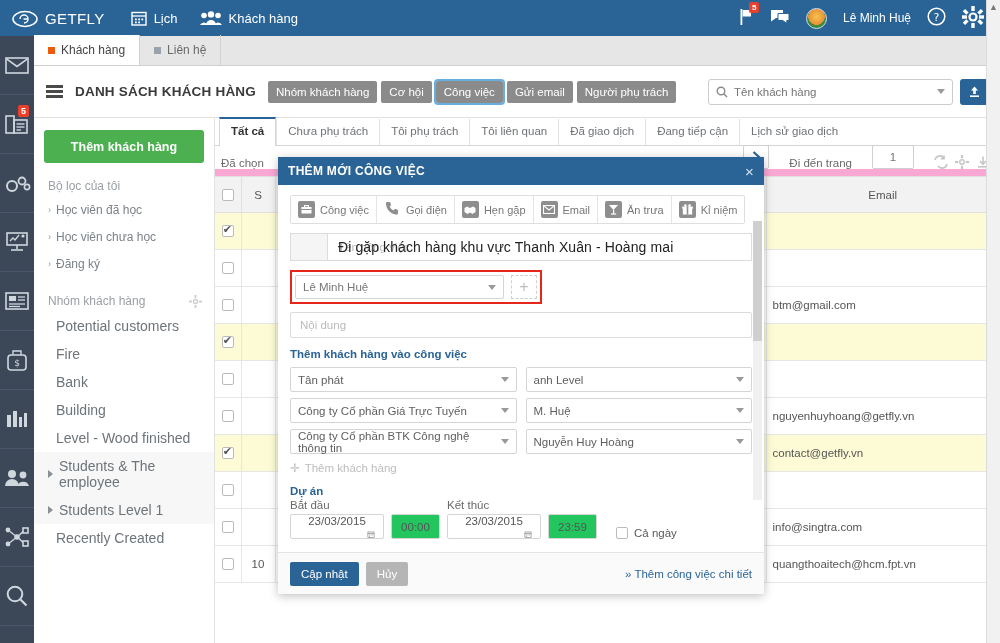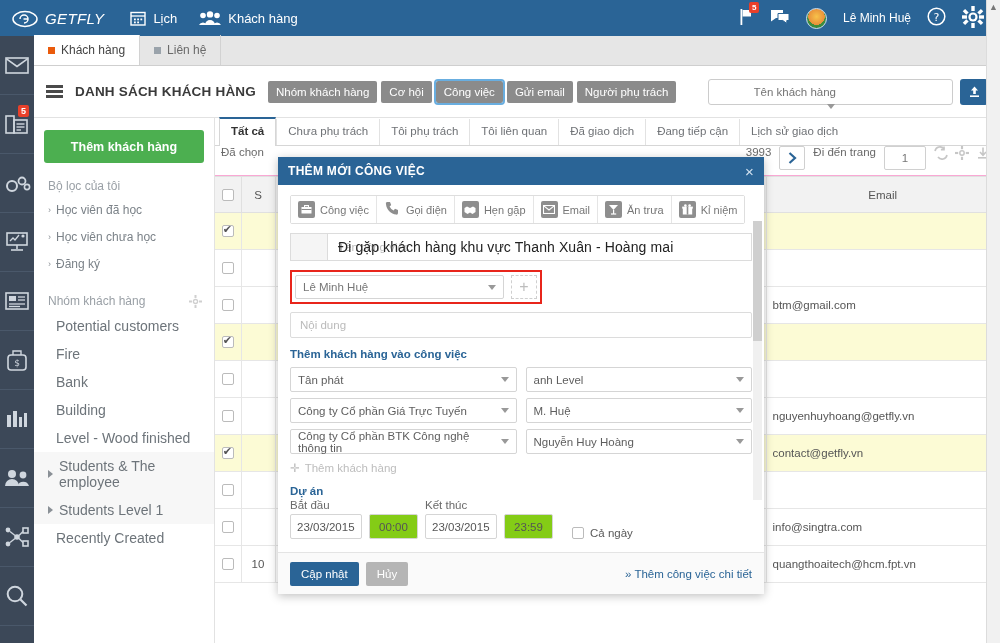--- a/index.html
+++ b/index.html
@@ -26,21 +26,21 @@
     position:absolute; top:10px; right:5px; background:#e8402a; color:#fff;
     font-size:9px; font-weight:bold; border-radius:2px; padding:0px 3px; line-height:12px;
   }
 
   
   .topbar {
     position:absolute; left:0; top:0; right:0; height:36px; background:#2a6496;
     display:flex; align-items:center; color:#fff;
   }
   .brand { display:flex; align-items:center; margin-left:12px; }
-  .brand-name { font-size:15px; letter-spacing:.4px; margin-left:7px; font-weight:400;font-style:italic; }
+  .brand-name { font-size:15px; letter-spacing:.4px; margin-left:7px; font-weight:400; }
   .topnav { display:flex; align-items:center; margin-left:26px; gap:22px; }
   .topnav-item { display:flex; align-items:center; gap:7px; font-size:13px; cursor:pointer; }
   .topright { margin-left:auto; display:flex; align-items:center; gap:16px; margin-right:16px; }
   .flag-wrap { position:relative; }
   .flag-badge {
     position:absolute; top:-6px; left:9px; background:#e8402a; color:#fff;
     font-size:8px; font-weight:bold; padding:0 3px; line-height:11px; border-radius:2px;
   }
   .avatar {
     width:21px;height:21px;border-radius:50%;
@@ -78,21 +78,21 @@
   .hdr-btn {
     background:#8b8b8b; color:#fff; font-size:11.5px; padding:5px 8px; border-radius:2px;
     cursor:pointer; white-space:nowrap;
   }
   .hdr-btn.sel { outline:2px solid #69aee0; outline-offset:0px; }
   .search-wrap {
     margin-left:auto; margin-right:12px; display:flex; align-items:center; gap:7px;
   }
   .search-box {
     width:245px; height:26px; border:1px solid #ccc; border-radius:3px; background:#fff;
-    display:flex; align-items:center; padding:0 7px; gap:6px;flex-direction:column;
+    display:flex; align-items:center; padding:0 7px; gap:6px;
   }
   .search-box input {
     border:0; outline:0; font-size:11.5px; color:#888; flex:1;
     font-family:"Liberation Sans", sans-serif; background:transparent;
   }
   .caret-dn {
     width:0;height:0;border-left:4px solid transparent;border-right:4px solid transparent;
     border-top:5px solid #999;
   }
   .upload-btn {
@@ -139,22 +139,22 @@
     padding:5px 11px 6px 11px; font-size:11.5px; color:#6f7276; cursor:pointer;
     border-left:1px solid #e2e2e2; line-height:15px;
   }
   .ctab:first-child { border-left:none; }
   .ctab.active {
     color:#333; font-weight:bold; border-top:2px solid #2a6496;
     border-left:1px solid #d6d6d6; border-right:1px solid #d6d6d6;
     background:#fff; margin-bottom:-1px; padding-bottom:7px;
   }
   .toolrow {
-    height:30px; display:flex; align-items:flex-start; font-size:11.5px; color:#6a6a6a;
-    padding-left:6px; gap:8px; border-bottom:1px solid #f9a8d4;
+    height:30px; display:flex; align-items:flex-end; font-size:11.5px; color:#6a6a6a;
+    padding-left:6px; gap:20px; border-bottom:7px solid #f9a8d4;
   }
   .page-count { margin-left:auto; }
   .next-page {
     width:26px;height:24px;border:1px solid #d0d0d0;border-radius:2px;background:#fff;
     display:flex;align-items:center;justify-content:center;color:#2a6496;font-weight:bold;
     font-size:14px; cursor:pointer;
   }
   .goto-box {
     width:42px;height:24px;border:1px solid #d0d0d0;border-radius:2px;background:#fff;
     display:flex;align-items:center;justify-content:center;font-size:11.5px;color:#777;
@@ -249,25 +249,25 @@
   .cust-row { display:flex; gap:9px; }
   .cust-row .sel-box { width:auto; flex:1; height:25px; color:#5e5e5e; }
   .add-cust-link {
     margin-top:7px; font-size:11.5px; color:#bdbdbd; display:flex; align-items:center; gap:5px;
     cursor:pointer;
   }
   .datefields { display:flex; align-items:flex-end; gap:7px; margin-top:2px; }
   .fld-col { display:flex; flex-direction:column; gap:3px; }
   .fld-lbl { font-size:11.5px; color:#6a6a6a; }
   .date-in {
-    width:72px;height:25px;border:1px solid #d5d5d5;border-radius:2px;background:#fff;
-    display:flex;align-items:center;padding:0 6px;font-size:11.5px;color:#555; gap:4px;
+    width:94px;height:25px;border:1px solid #d5d5d5;border-radius:2px;background:#fff;
+    display:flex;align-items:center;padding:0 6px;font-size:11.5px;color:#555; gap:4px;flex-direction:column;
   }
   .time-in {
-    width:49px;height:25px;border:1px solid #d5d5d5;border-radius:2px;background:#84cc16;
+    width:49px;height:25px;border:1px solid #d5d5d5;border-radius:2px;background:#22c55e;
     display:flex;align-items:center;justify-content:center;font-size:11.5px;color:#555;
   }
   .allday { display:flex; align-items:center; gap:6px; font-size:11.5px; color:#5a5a5a; margin-left:12px; }
   .modal-foot {
     height:42px; border-top:1px solid #e4e4e4; background:#fafafa;
     display:flex; align-items:center; padding:0 12px; gap:7px;
   }
   .btn-primary {
     background:#2a6496; color:#fff; font-size:11.5px; padding:6px 11px; border-radius:2px; cursor:pointer;
   }

